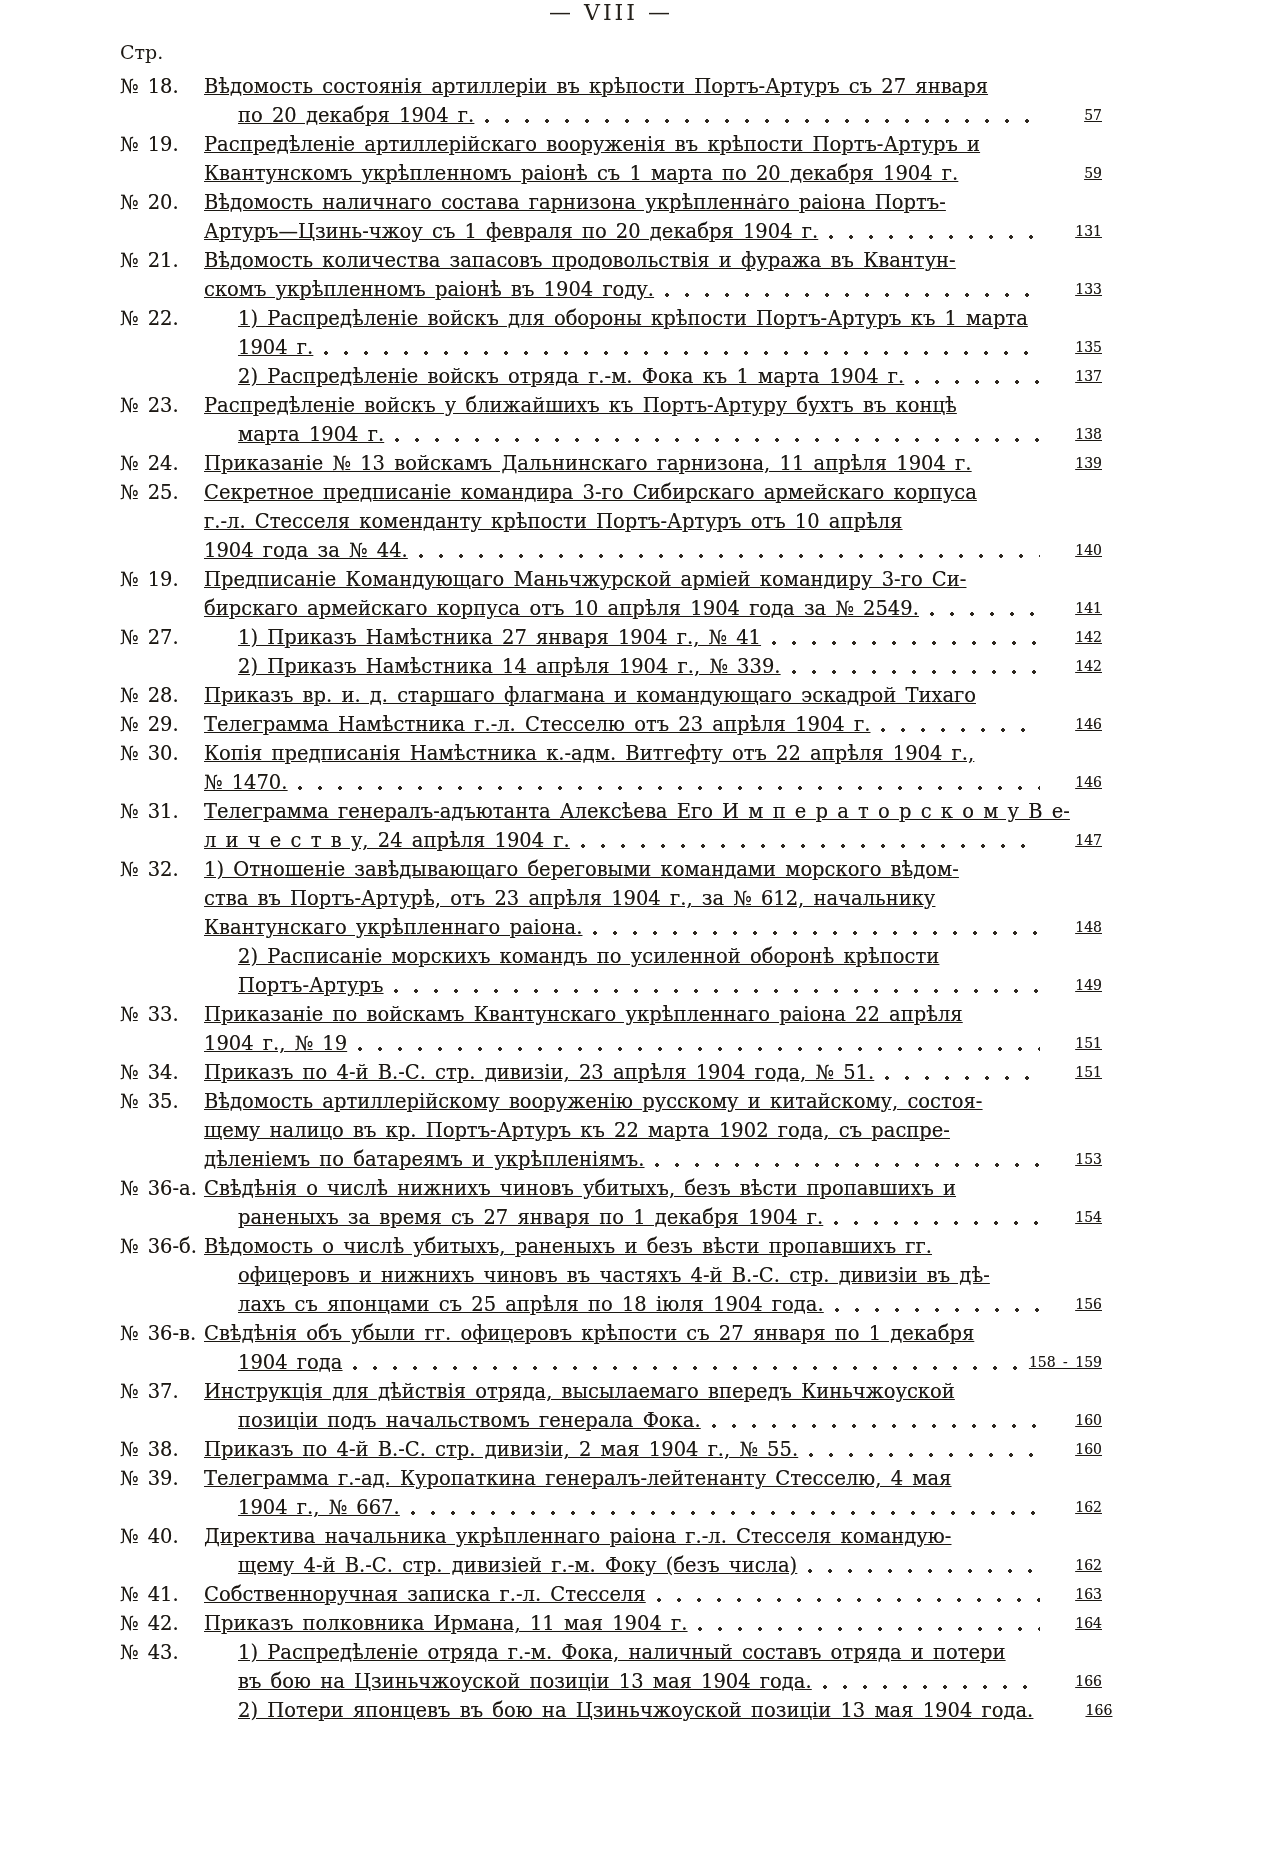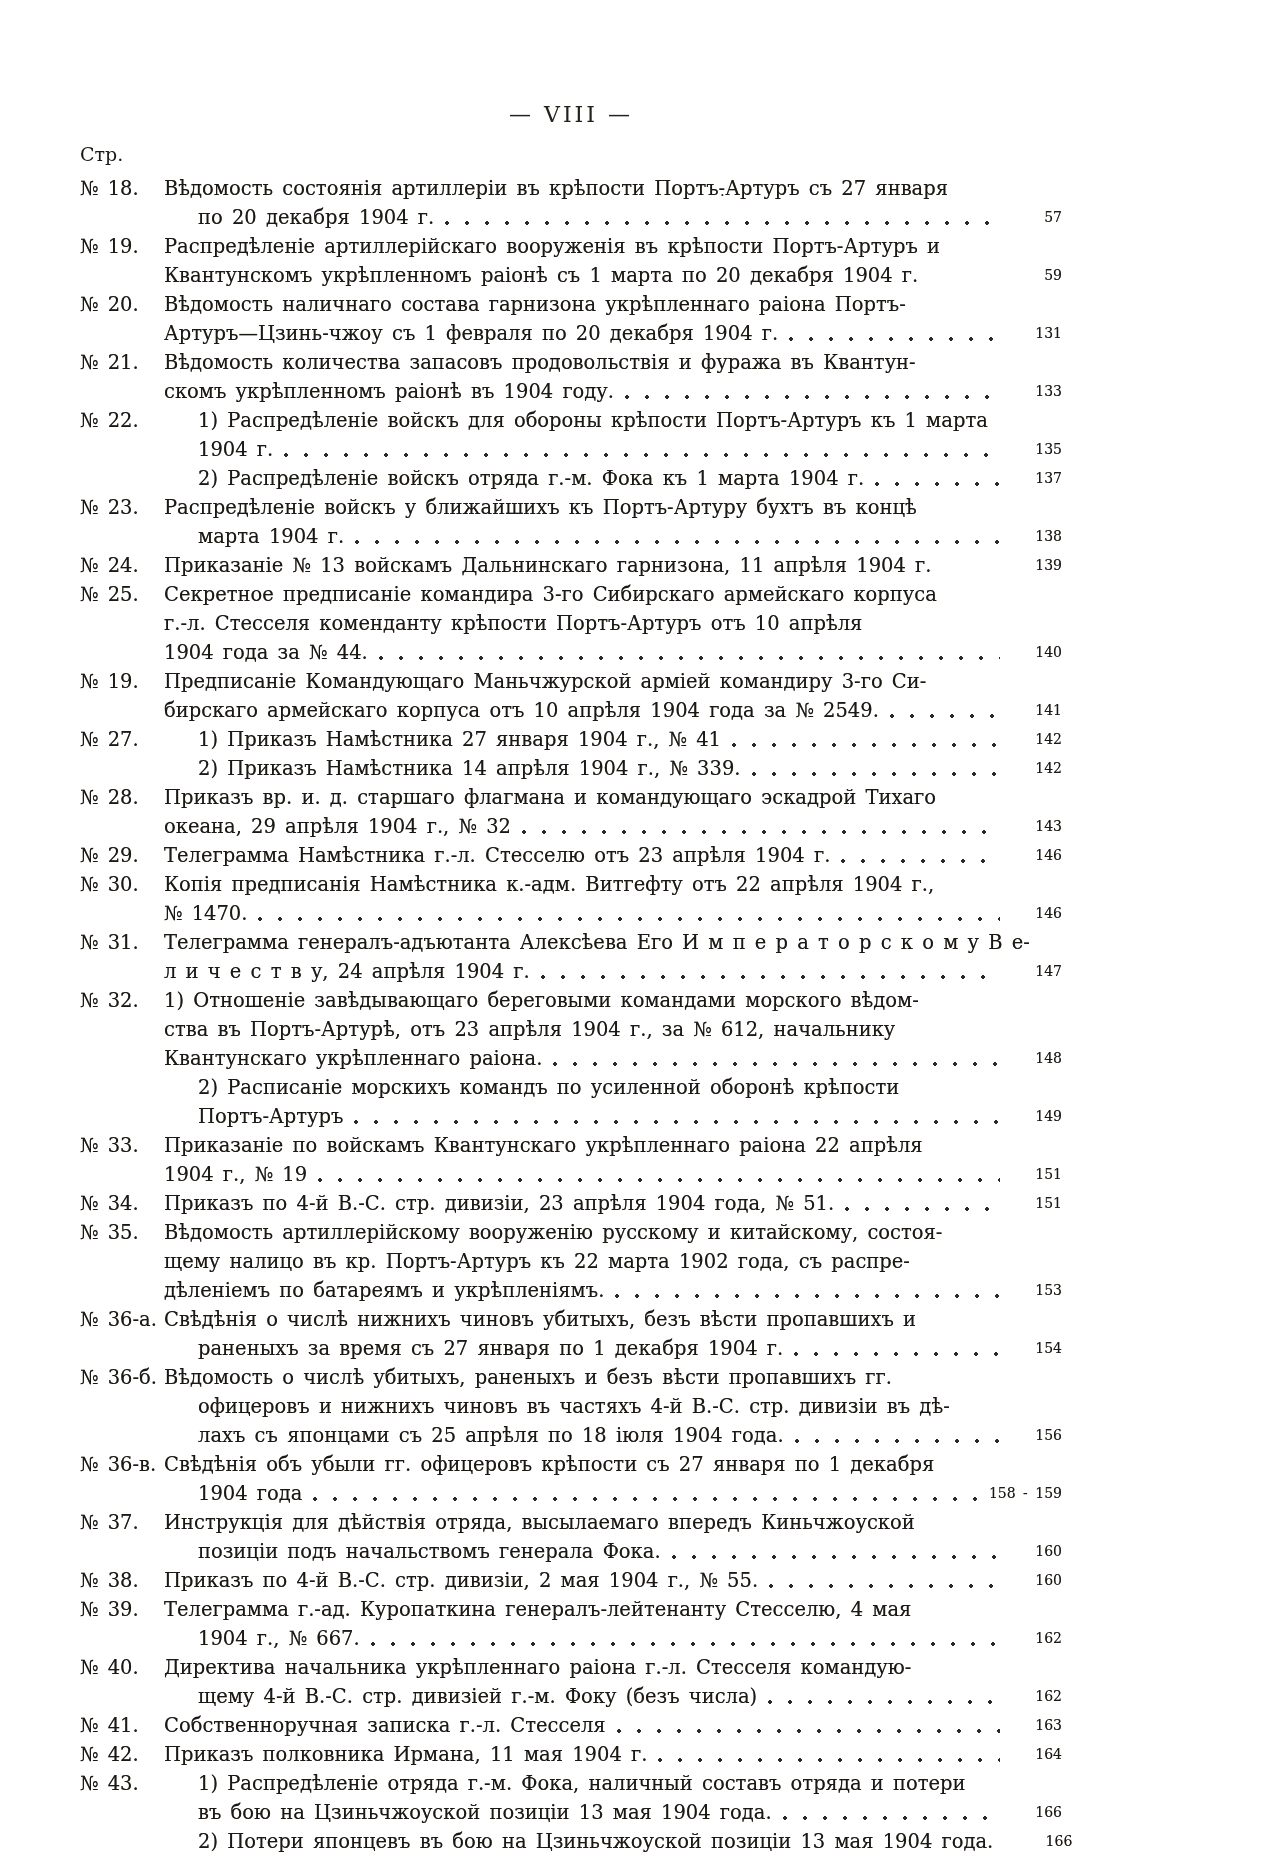--- a/index.html
+++ b/index.html
@@ -6,22 +6,21 @@
   body{
     width:1280px;height:1875px;
     background:#ffffff;
     font-family:"DejaVu Serif", serif;
     color:#1c1813;
     overflow:hidden;
   }
   .sheet{
     position:relative;
     width:982px;
-    margin-left:80px;
-    padding-top:102px;
+    margin-left:120px;
   }
   .roman-header{
     text-align:center;
     font-size:22px;
     letter-spacing:3px;
     color:#24201a;
   }
   .col-label{
     text-align:left;
     font-size:19px;
@@ -47,20 +46,21 @@
     flex-shrink:0;
     white-space:nowrap;
     line-height:29px;
   }
   .content{flex:1;min-width:0;}
   .line{
     display:flex;
     align-items:flex-end;
     line-height:29px;
     height:29px;
+    text-decoration:underline;
   }
   .line.ind{padding-left:34px;}
   .txt{white-space:nowrap;flex-shrink:0;}
   .leader{
     flex:1 1 auto;
     min-width:6px;
     align-self:stretch;
     margin:0 6px 0 11px;
   }
   .leader.dots{
@@ -241,25 +241,20 @@
         </div>
       </div>
       <div class="row">
         <div class="num">№ 28.</div>
         <div class="content">
           <div class="line">
             <span class="txt">Приказъ вр. и. д. старшаго флагмана и командующаго эскадрой Тихаго</span>
             <span class="leader"></span>
             <span class="page"></span>
           </div>
-          <div class="line">
-            <span class="txt">океана, 29 апрѣля 1904 г., № 32</span>
-            <span class="leader dots"></span>
-            <span class="page">143</span>
-          </div>
         </div>
       </div>
       <div class="row">
         <div class="num">№ 29.</div>
         <div class="content">
           <div class="line">
             <span class="txt">Телеграмма Намѣстника г.-л. Стесселю отъ 23 апрѣля 1904 г.</span>
             <span class="leader dots"></span>
             <span class="page">146</span>
           </div>

